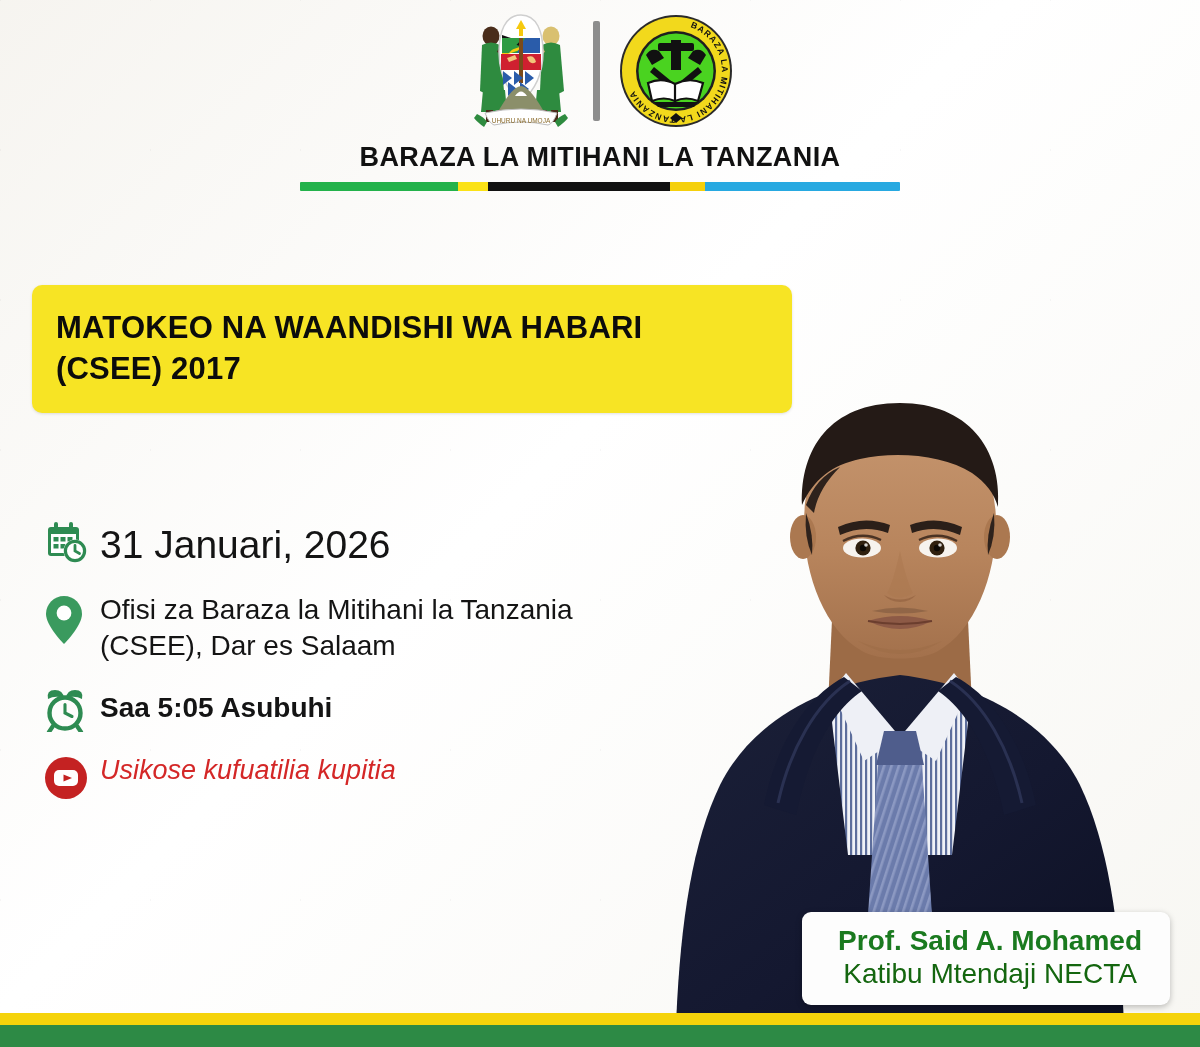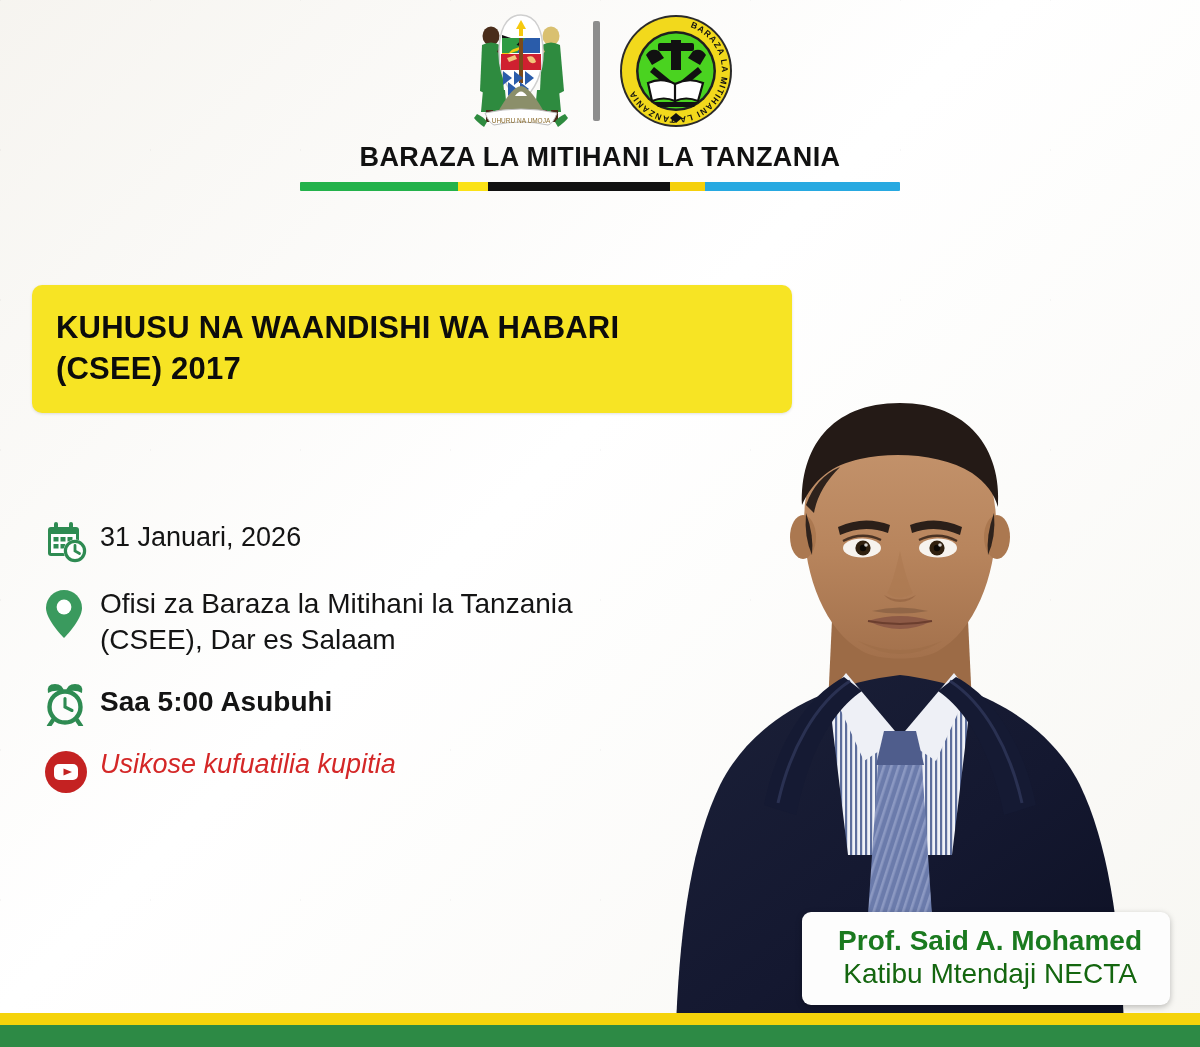--- a/index.html
+++ b/index.html
@@ -68,21 +68,21 @@
     font-size:31px; font-weight:bold; color:#0c0c0c;
     line-height:1.33; letter-spacing:.2px; white-space:nowrap;
   }
 
   
   .details { position:absolute; left:44px; top:518px; width:700px; z-index:8; }
   .drow { display:flex; align-items:flex-start; margin-bottom:22px; }
   .drow .ico { flex:0 0 56px; display:flex; justify-content:flex-start; align-items:flex-start; padding-top:2px; }
   .drow .txt { font-size:27px; color:#141414; line-height:1.28; }
 
-  .row-date   .txt { font-size:27px; padding-top:2px; }
+  .row-date   .txt { font-size:39px; padding-top:2px; }
   .row-place  .txt { font-size:28px; }
   .row-time   .txt { font-size:28px; font-weight:bold; padding-top:4px; }
   .row-stream .txt { font-size:27px; font-style:italic; color:#d42727; line-height:1.25; }
 
   
   .nameplate {
     position:absolute; right:30px; bottom:42px; z-index:10;
     background:#fdfdfd; border-radius:9px;
     padding:12px 28px 14px 36px; text-align:center;
     box-shadow:0 2px 6px rgba(0,0,0,.25);
@@ -304,21 +304,21 @@
         <path d="M268 276 q32 6 64 0" stroke="#6b3e2e" stroke-width="2" fill="none"></path>
 
         <path d="M258 296 q42 18 84 0 q-42 26 -84 0 z" fill="#9c6b46" opacity=".5"></path>
 
         <path d="M272 266 q28 -7 56 0 q-28 5 -56 0 z" fill="#5e4230" opacity=".35"></path>
       </g>
     </svg>
   </div>
 
   <div class="headline">
-    <div class="headline-line">KUHUSU NA WAANDISHI WA HABARI</div>
+    <div class="headline-line">MATOKEO NA WAANDISHI WA HABARI</div>
     <div class="headline-line">(CSEE) 2017</div>
   </div>
 
   <div class="details">
 
     <div class="drow row-date">
       <div class="ico">
         <svg width="44" height="44" viewBox="0 0 44 44">
           <rect x="4" y="7" width="31" height="29" rx="3" fill="#2e8b52"></rect>
           <rect x="7" y="14" width="25" height="19" fill="#ffffff"></rect>
@@ -356,21 +356,21 @@
       <div class="ico">
         <svg width="42" height="44" viewBox="0 0 42 44">
           <path d="M4 11 q-2 -9 7 -9 q8 0 9 8 q-9 -3 -16 1 z" fill="#2e8b52"></path>
           <path d="M38 11 q2 -9 -7 -9 q-8 0 -9 8 q9 -3 16 1 z" fill="#2e8b52"></path>
           <circle cx="21" cy="25" r="15.5" fill="none" stroke="#2e8b52" stroke-width="4.4"></circle>
           <path d="M21 16.5 L21 25 L28 28.5" stroke="#2e8b52" stroke-width="3.1" fill="none" stroke-linecap="round"></path>
           <path d="M9 38 l-4 6" stroke="#2e8b52" stroke-width="4.2" stroke-linecap="round"></path>
           <path d="M33 38 l4 6" stroke="#2e8b52" stroke-width="4.2" stroke-linecap="round"></path>
         </svg>
       </div>
-      <div class="txt">Saa 5:00 Asubuhi</div>
+      <div class="txt">Saa 5:05 Asubuhi</div>
     </div>
 
     <div class="drow row-stream">
       <div class="ico">
         <svg width="44" height="44" viewBox="0 0 44 44">
           <circle cx="22" cy="22" r="21" fill="#c42222"></circle>
           <rect x="10" y="14" width="24" height="16" rx="5" fill="#ffffff"></rect>
           <path d="M19.5 18.5 L28 22 L19.5 25.5 Z" fill="#c42222"></path>
         </svg>
       </div>

